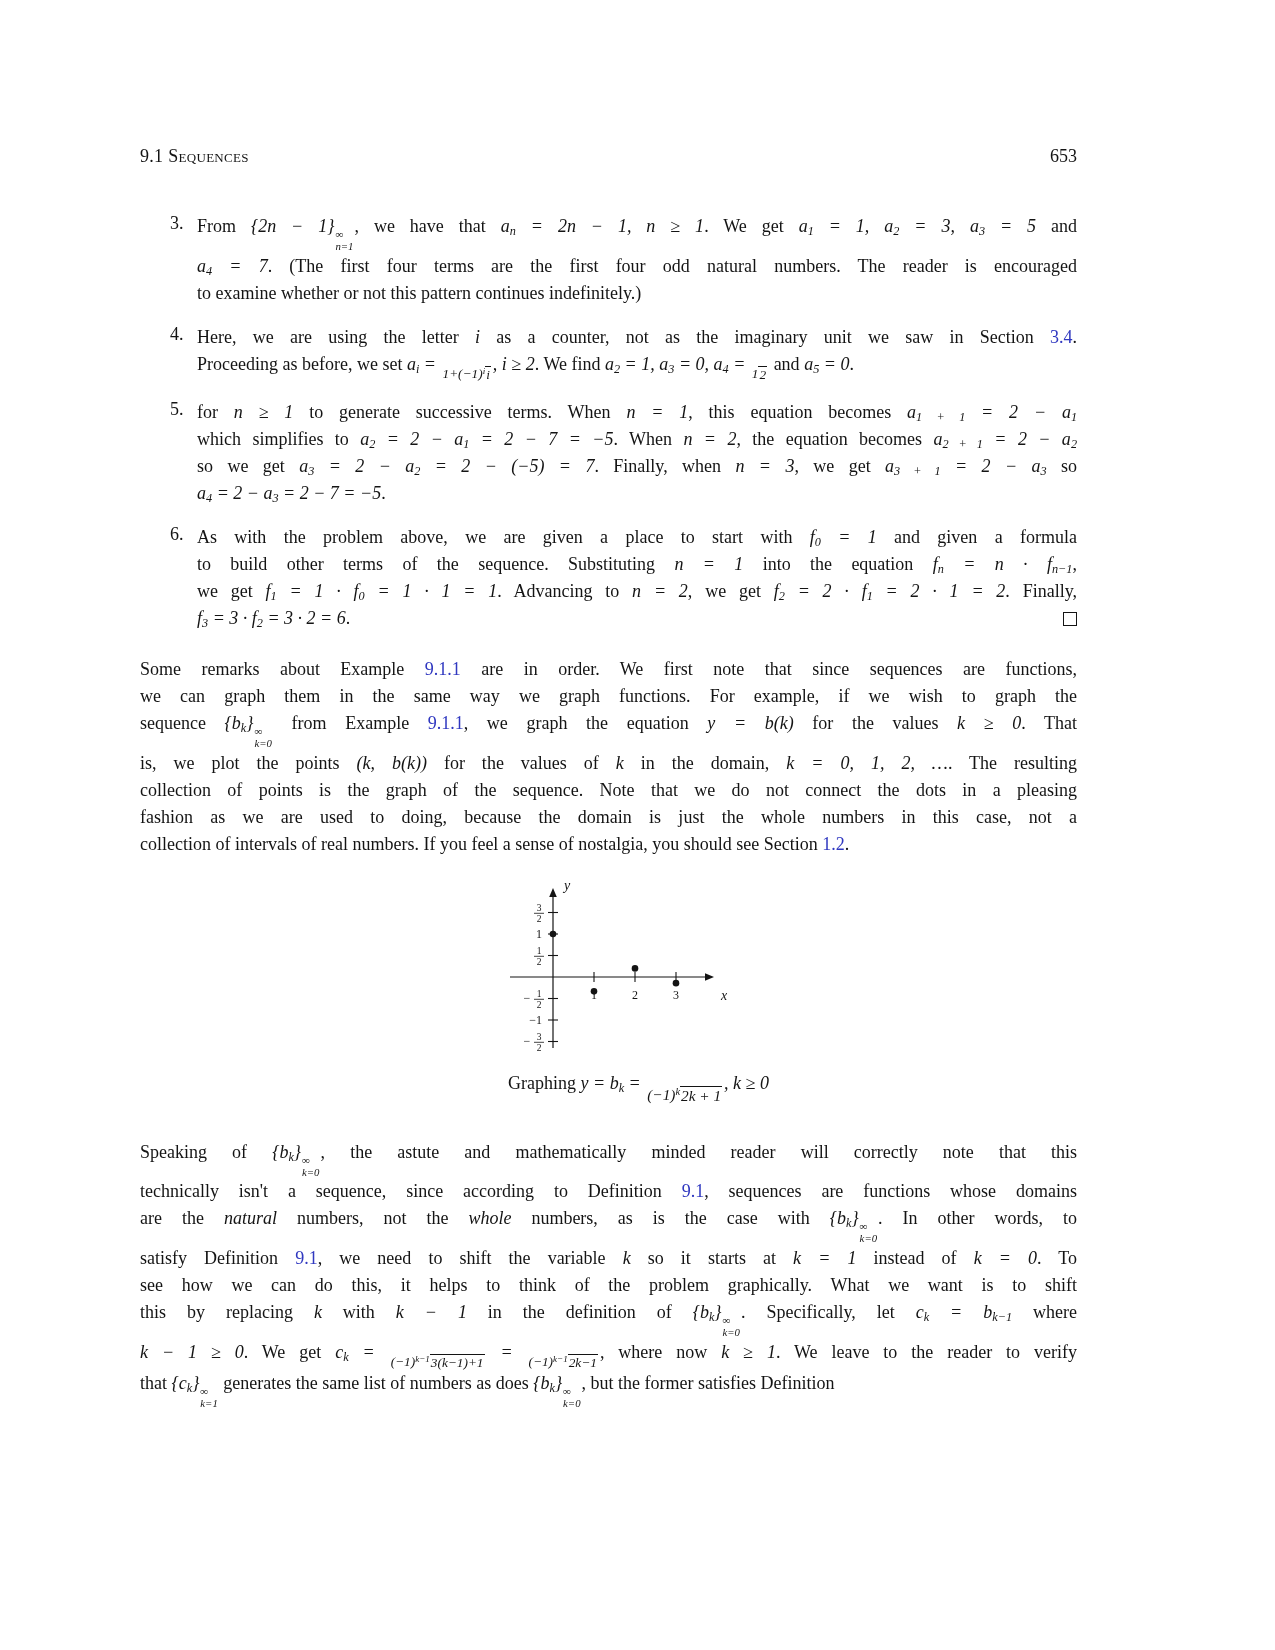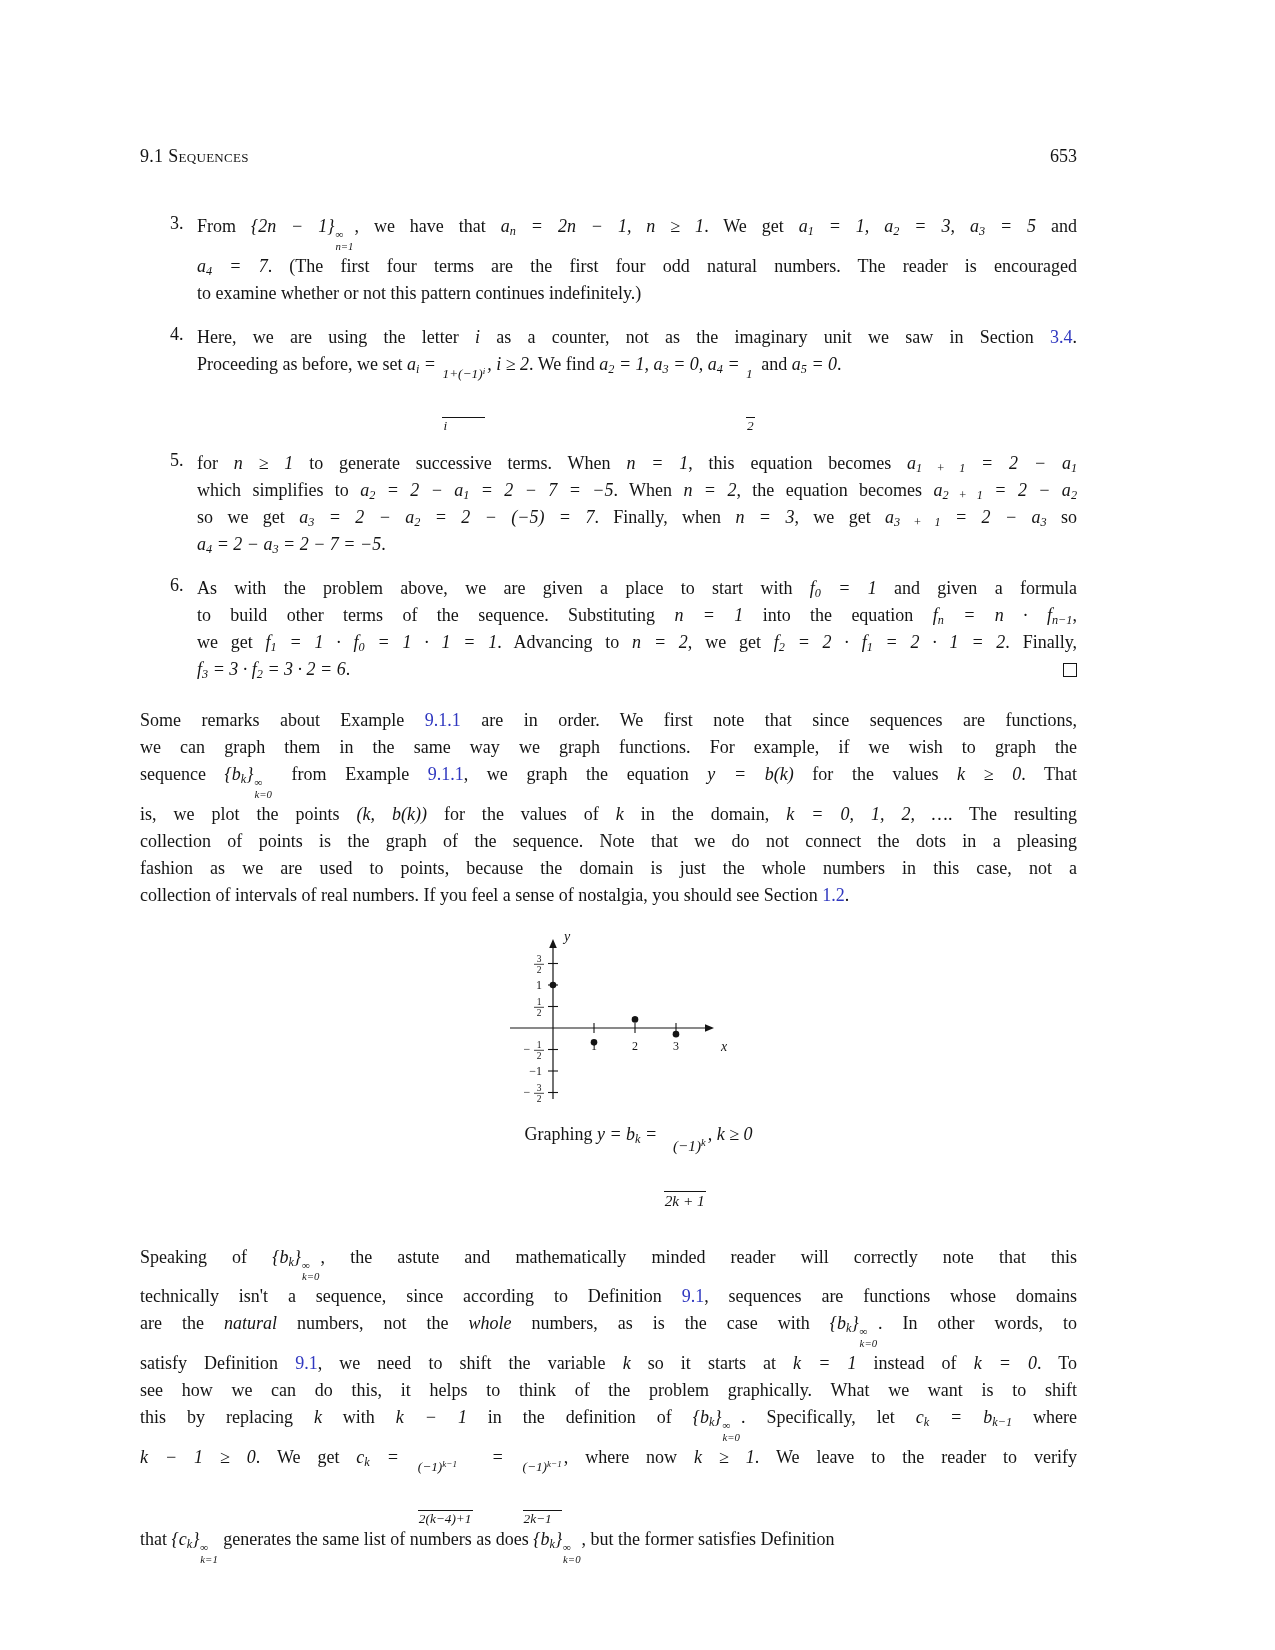--- a/index.html
+++ b/index.html
@@ -28,22 +28,22 @@
 
   .para { margin-top:24px; }
   #para2 { margin-top:34px; }
 
   .mi { font-style:italic; }
   em { font-style:italic; }
   sub { font-size:68%; vertical-align:-0.25em; line-height:0; }
   sup { font-size:68%; vertical-align:0.45em; line-height:0; }
 
   .frac {
-    display:inline-flex; flex-direction:column; text-align:right;
-    vertical-align:-0.6em; font-size:74%; line-height:1.15; padding:0 2px;gap:36px;
+    display:inline-flex; flex-direction:row; text-align:left;
+    vertical-align:-0.6em; font-size:74%; line-height:1.15; padding:0 2px;
   }
   .fden { border-top:1px solid var(--text); padding:0 1px; }
 
   .ss {
     display:inline-flex; flex-direction:column; align-items:flex-start;
     font-size:60%; line-height:1.1; vertical-align:-0.55em; margin:0 1px 0 1px;
   }
 
   .qed { float:right; width:12px; height:12px; border:1px solid var(--text); margin-top:7px; }
 
@@ -108,21 +108,21 @@
 
     <div class="para" id="para1">
         <div class="line">Some remarks about Example <span class="link">9.1.1</span> are in order. We first note that since sequences are functions,</div>
         <div class="line">we can graph them in the same way we graph functions. For example, if we wish to graph the</div>
         <div class="line">sequence <span class="mi">{b<sub>k</sub>}<span class="ss">
               <span class="sst">∞</span>
               <span class="ssb">k=0</span>
             </span></span> from Example <span class="link">9.1.1</span>, we graph the equation <span class="mi">y = b(k)</span> for the values <span class="mi">k ≥ 0</span>. That</div>
         <div class="line">is, we plot the points <span class="mi">(k, b(k))</span> for the values of <span class="mi">k</span> in the domain, <span class="mi">k = 0, 1, 2, …</span>. The resulting</div>
         <div class="line">collection of points is the graph of the sequence. Note that we do not connect the dots in a pleasing</div>
-        <div class="line">fashion as we are used to points, because the domain is just the whole numbers in this case, not a</div>
+        <div class="line">fashion as we are used to doing, because the domain is just the whole numbers in this case, not a</div>
         <div class="line">collection of intervals of real numbers. If you feel a sense of nostalgia, you should see Section <span class="link">1.2</span>.</div>
       </div>
 
     <div class="figure">
       <svg width="330" height="182" viewBox="0 0 330 182" id="fig-svg">
           <line x1="30" y1="105" x2="228" y2="105" stroke="#141414" stroke-width="1.2"></line>
           <polygon points="234,105 225,101.2 225,108.8" fill="#141414"></polygon>
           <line x1="73" y1="176" x2="73" y2="22" stroke="#141414" stroke-width="1.2"></line>
           <polygon points="73,16 69.2,25 76.8,25" fill="#141414"></polygon>
           <text x="84" y="18" class="ax-lbl">y</text>
@@ -177,21 +177,21 @@
               <span class="ssb">k=0</span>
             </span></span>. In other words, to</div>
         <div class="line">satisfy Definition <span class="link">9.1</span>, we need to shift the variable <span class="mi">k</span> so it starts at <span class="mi">k = 1</span> instead of <span class="mi">k = 0</span>. To</div>
         <div class="line">see how we can do this, it helps to think of the problem graphically. What we want is to shift</div>
         <div class="line">this by replacing <span class="mi">k</span> with <span class="mi">k − 1</span> in the definition of <span class="mi">{b<sub>k</sub>}<span class="ss">
               <span class="sst">∞</span>
               <span class="ssb">k=0</span>
             </span></span>. Specifically, let <span class="mi">c<sub>k</sub> = b<sub>k−1</sub></span> where</div>
         <div class="line"><span class="mi">k − 1 ≥ 0</span>. We get <span class="mi">c<sub>k</sub> = <span class="frac">
               <span class="fnum">(−1)<sup>k−1</sup></span>
-              <span class="fden">2(k−4)+1</span>
+              <span class="fden">3(k−1)+1</span>
             </span> = <span class="frac">
               <span class="fnum">(−1)<sup>k−1</sup></span>
               <span class="fden">2k−1</span>
             </span></span>, where now <span class="mi">k ≥ 1</span>. We leave to the reader to verify</div>
         <div class="line">that <span class="mi">{c<sub>k</sub>}<span class="ss">
               <span class="sst">∞</span>
               <span class="ssb">k=1</span>
             </span></span> generates the same list of numbers as does <span class="mi">{b<sub>k</sub>}<span class="ss">
               <span class="sst">∞</span>
               <span class="ssb">k=0</span>

